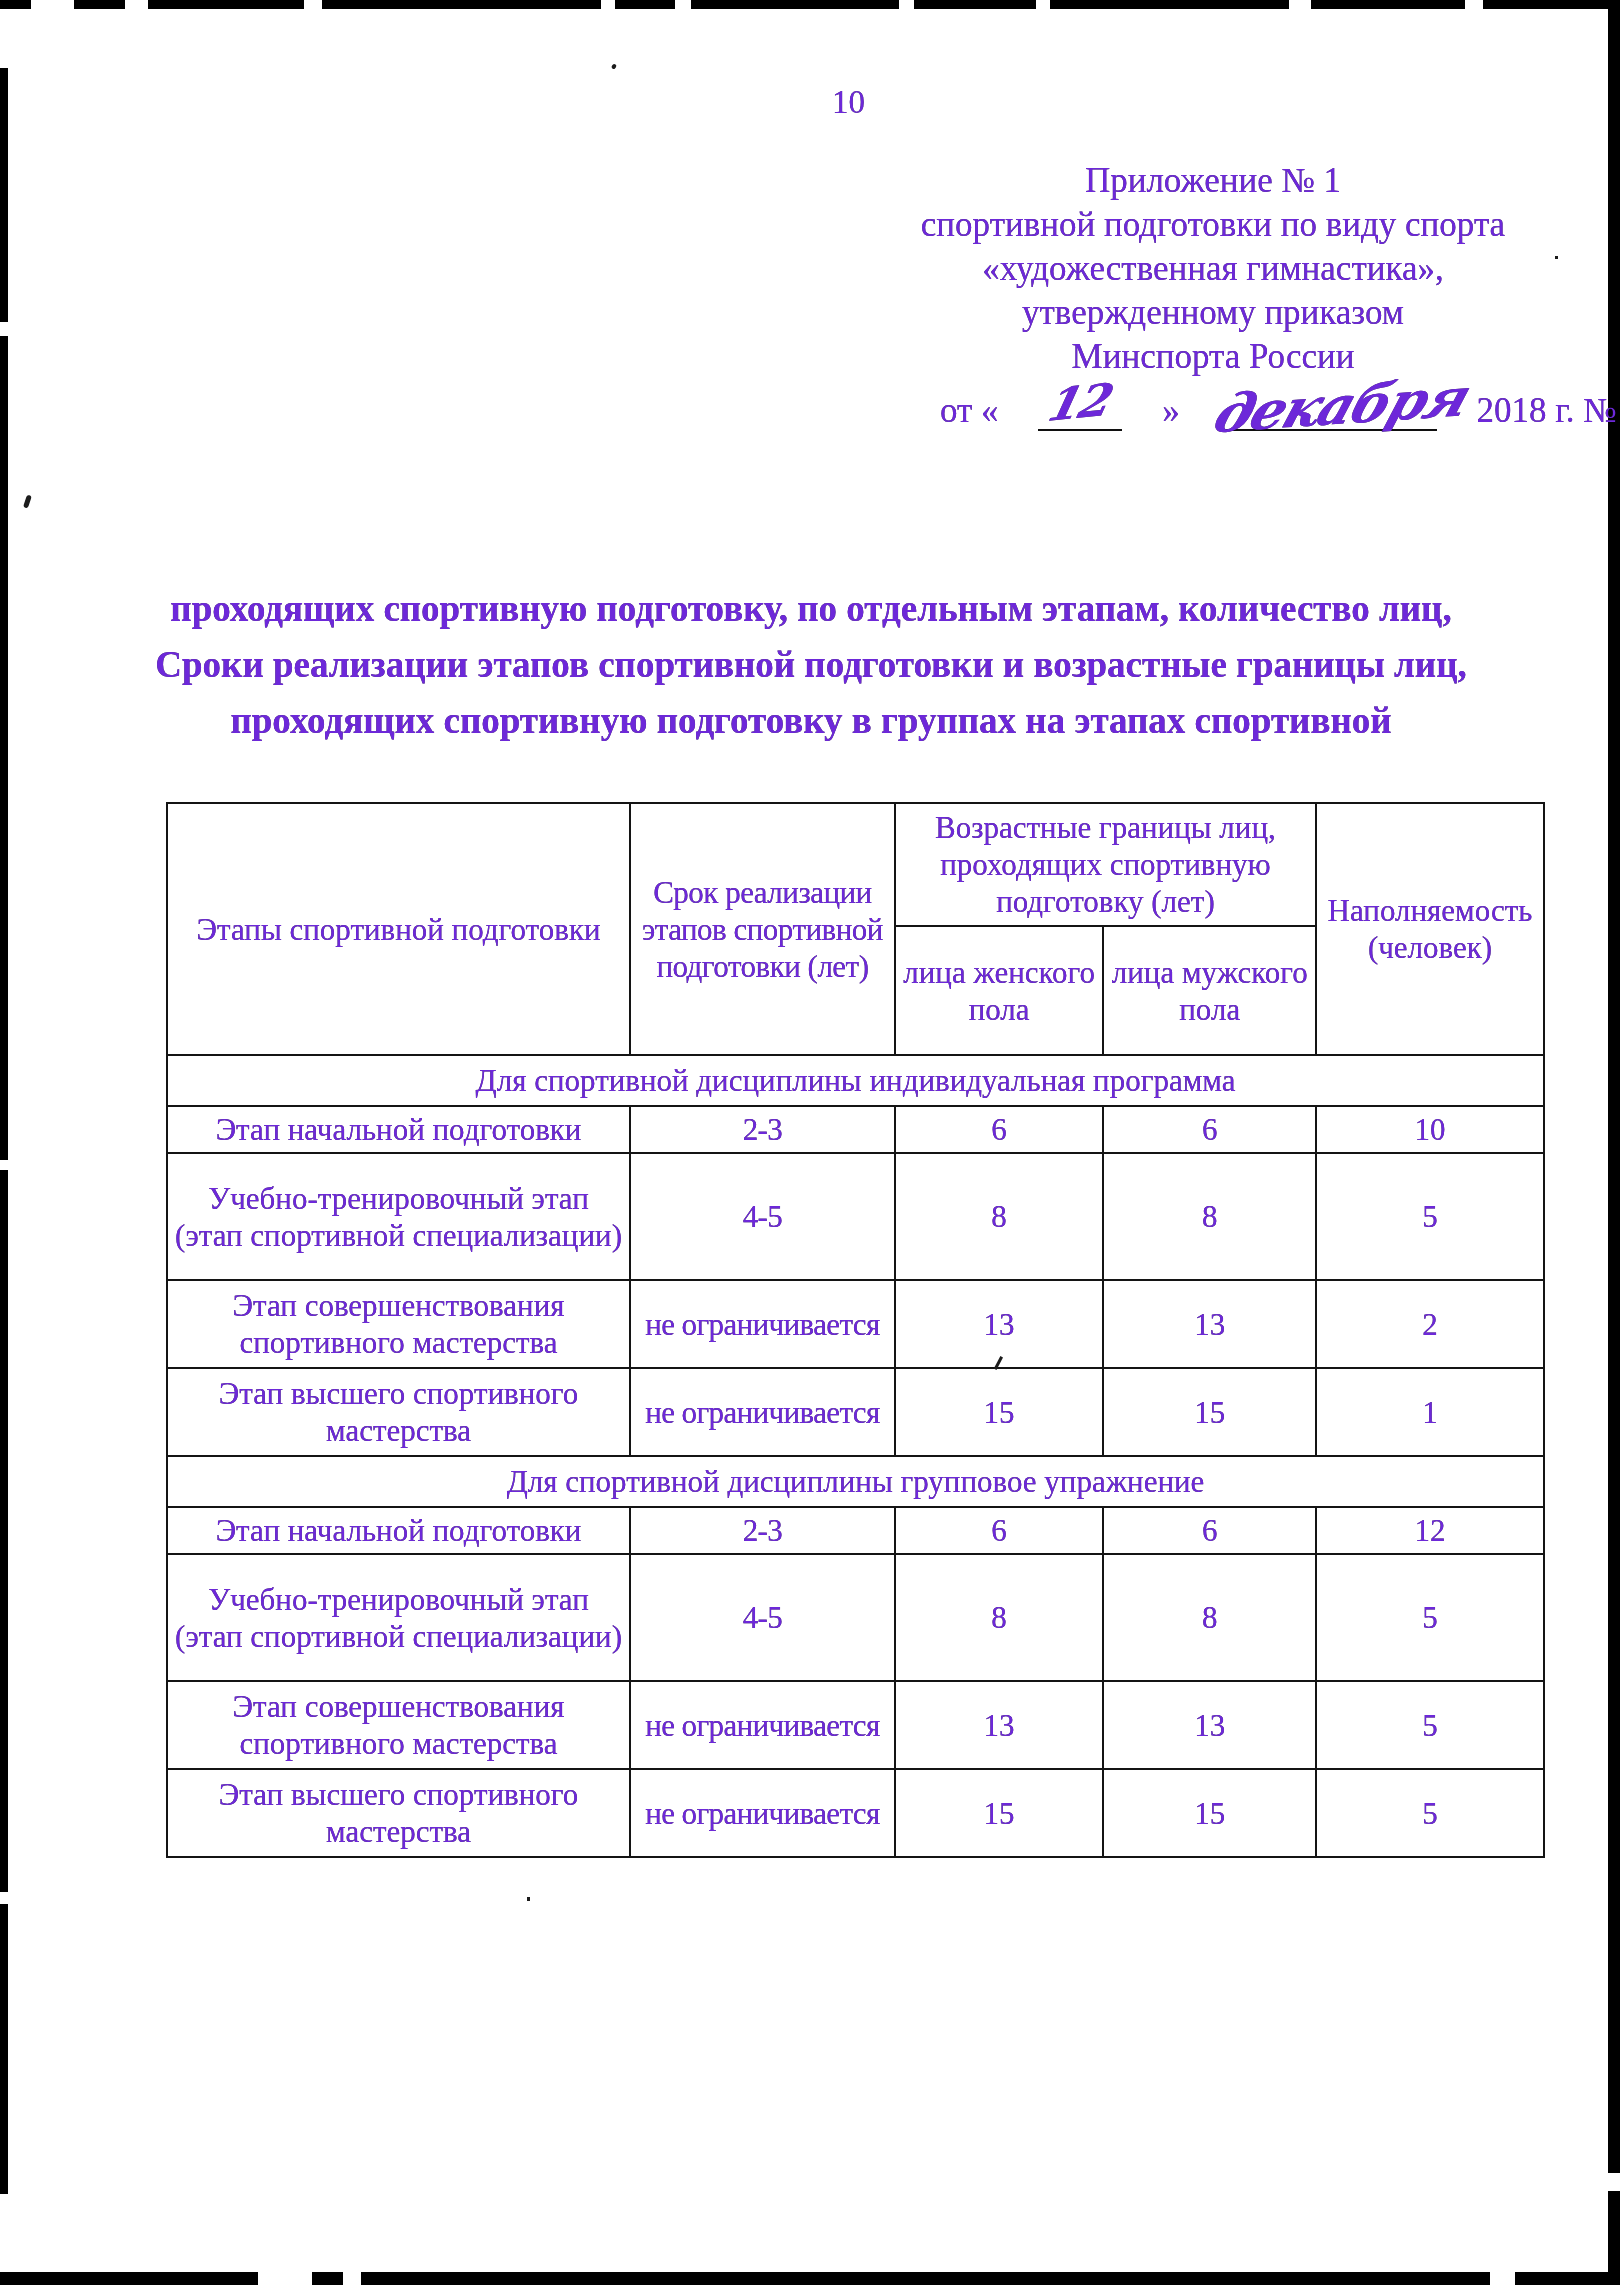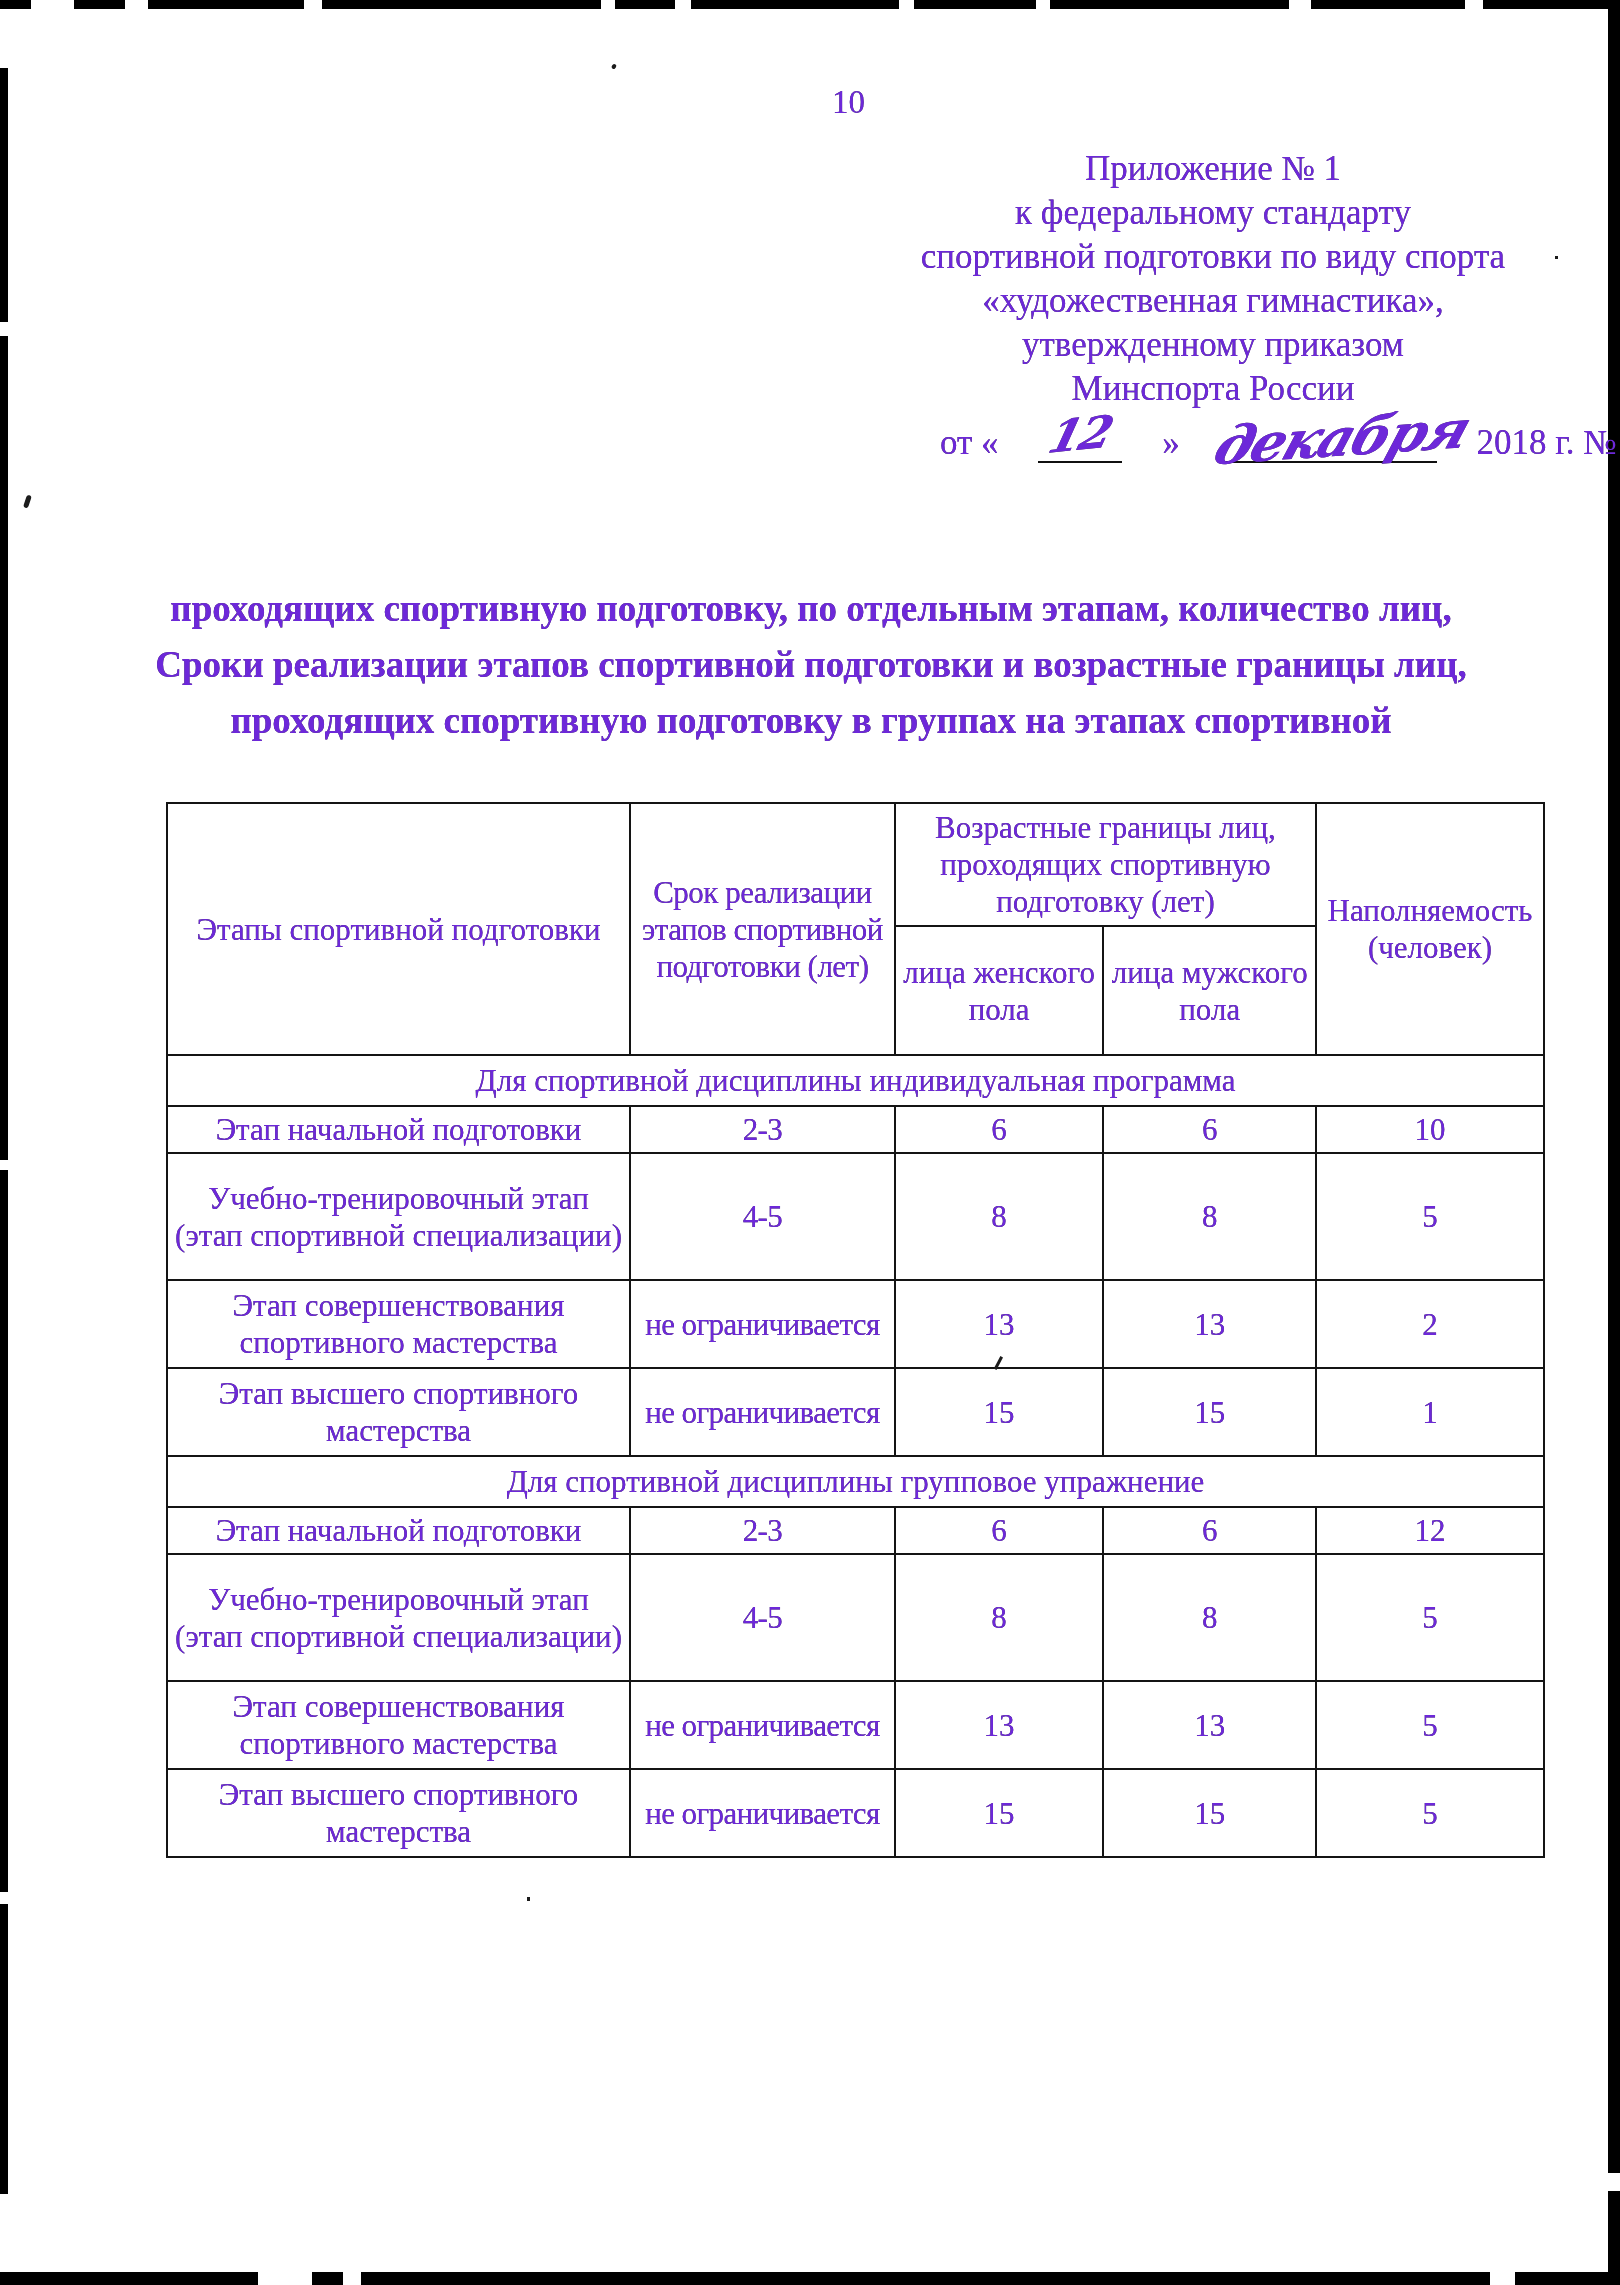--- a/index.html
+++ b/index.html
@@ -19,21 +19,21 @@
   .bar-right{left:1608px;top:0;width:12.7px;height:2286px;}
   .bar-bottom{left:0;top:2272px;width:1621px;height:13.7px;}
   .notch{position:absolute;background:#fff;}
   
   .page-number{
     position:absolute;top:84px;left:0;width:1697px;
     text-align:center;font-size:33px;
   }
   
   .approval-block{
-    position:absolute;left:850px;top:147px;width:726px;
+    position:absolute;left:850px;top:159px;width:726px;
     text-align:center;font-size:35px;line-height:44px;
   }
   .date-line{
     margin-top:5.9px;
     display:flex;align-items:flex-end;justify-content:flex-start;
     padding-left:90px;white-space:nowrap;gap:32px;
   }
   .printed{display:inline-block;padding:0 5.9px 2px 0;}
   .uline{
     display:inline-block;position:relative;
@@ -113,21 +113,20 @@
   <div class="scan-bar bar-bottom">
     <span class="notch" style="left:258px;top:0;width:54px;height:13.7px;"></span>
     <span class="notch" style="left:343px;top:0;width:17.6px;height:13.7px;"></span>
     <span class="notch" style="left:1490px;top:0;width:25px;height:13.7px;"></span>
   </div>
 
   <div class="page-number">10</div>
 
   <div class="approval-block">
     <div class="approval-line">Приложение № 1</div>
-    <div class="approval-line">к федеральному стандарту</div>
     <div class="approval-line">спортивной подготовки по виду спорта</div>
     <div class="approval-line">«художественная гимнастика»,</div>
     <div class="approval-line">утвержденному приказом</div>
     <div class="approval-line">Минспорта России</div>
     <div class="date-line">
       <span class="printed">от «</span>
       <span class="uline day"><span class="hand hand-day">12</span></span>
       <span class="printed">»</span>
       <span class="uline month"><span class="hand hand-month">декабря</span></span>
       <span class="printed">2018 г. №</span>

